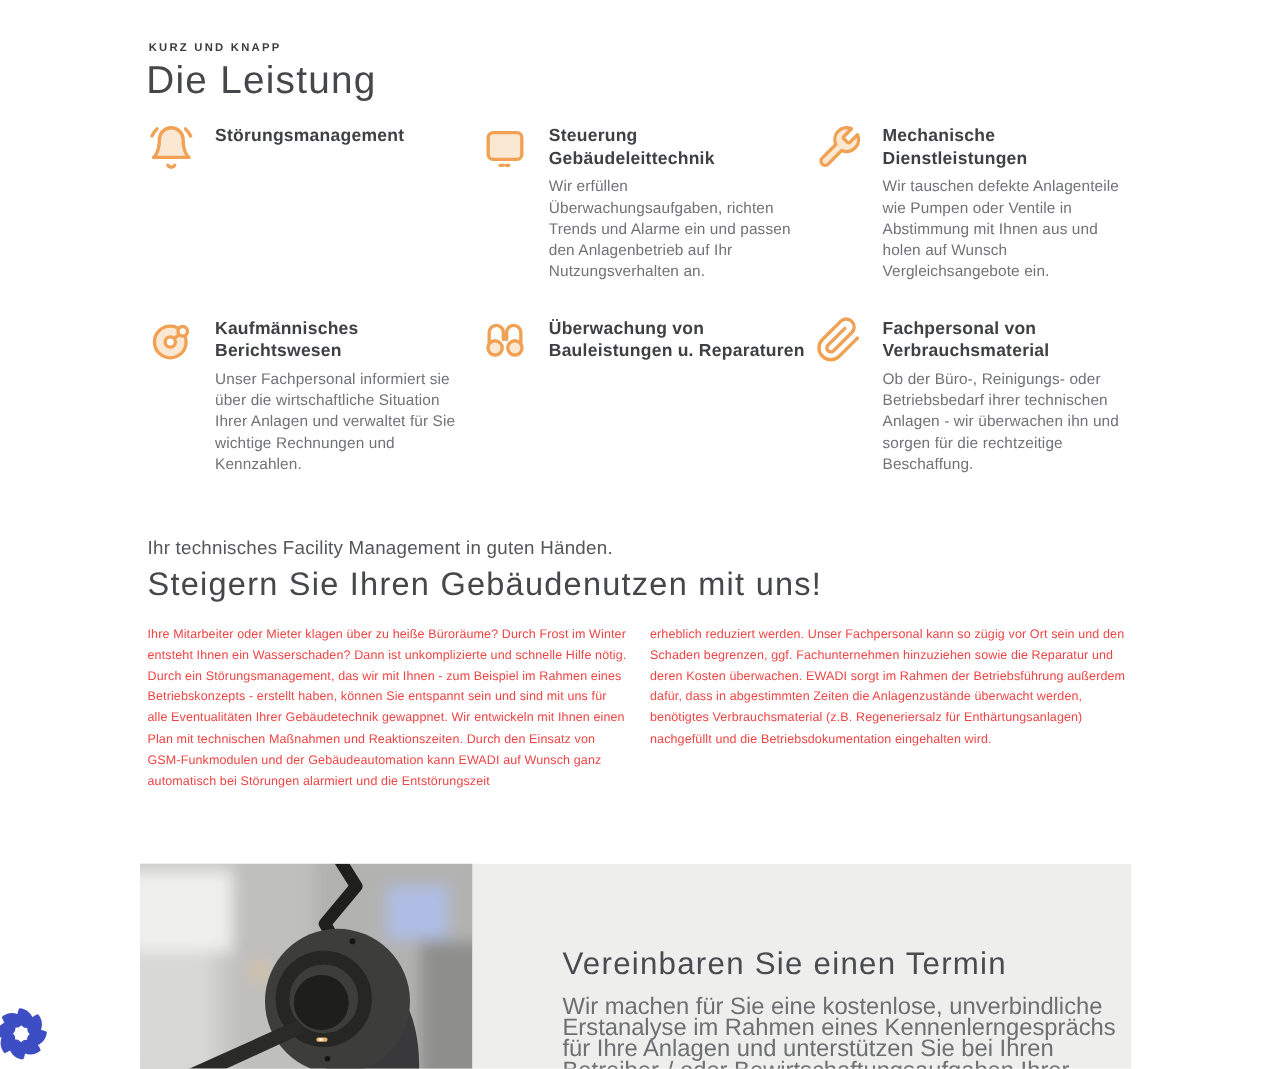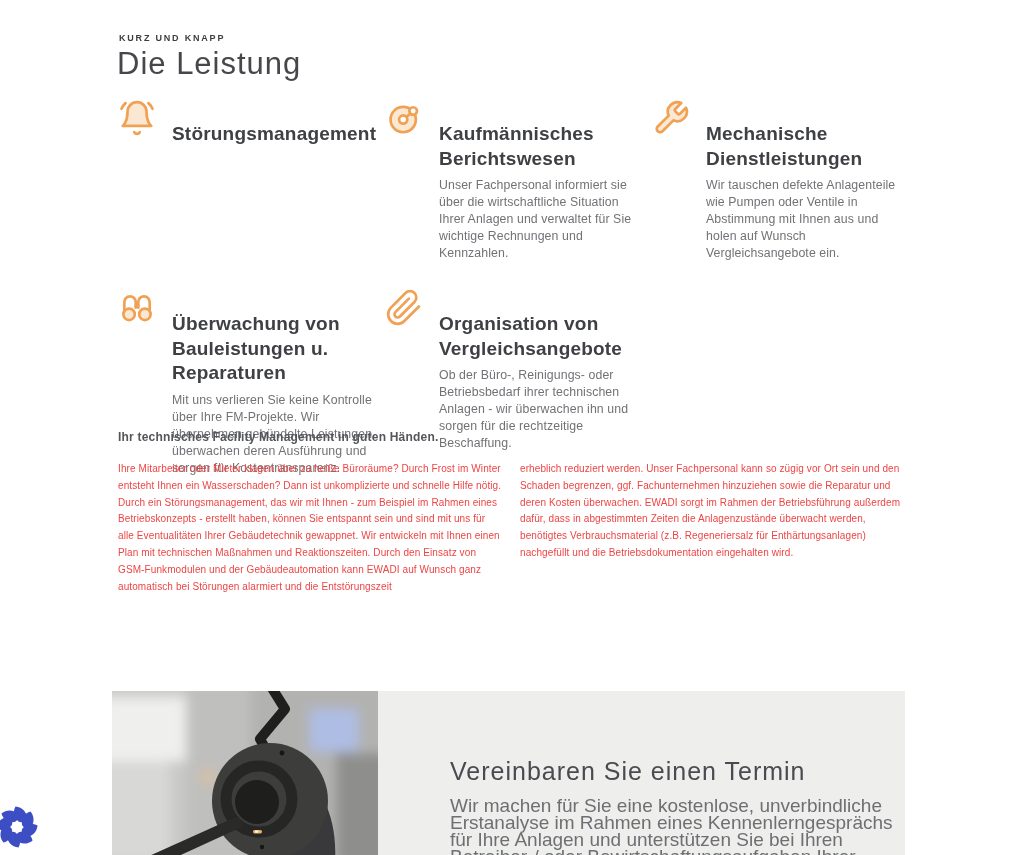--- a/index.html
+++ b/index.html
@@ -9,28 +9,28 @@
 
   
   .kicker { position:absolute; left:119px; top:33px; font-size:9px; font-weight:700;
             letter-spacing:1.8px; color:#3c3d40; }
   .h1 { position:absolute; left:117px; top:46px; font-size:31px; font-weight:300;
         letter-spacing:1px; color:#46474b; }
   .services-grid { position:absolute; left:118px; top:99px; width:795px;
                    display:grid; grid-template-columns:267px 267px 261px; row-gap:27px; }
   .svc { position:relative; padding-left:54px; min-height:105px; }
   .svc .ic { position:absolute; left:0; top:0; width:38px; height:38px; }
-  .svc h3 { font-size:19px; font-weight:700; color:#3f4044; letter-spacing:.2px;
-            line-height:1.3; margin-bottom:6px; padding-right:6px;margin-top:23px; }
+  .svc h3 { font-size:14px; font-weight:700; color:#3f4044; letter-spacing:.2px;
+            line-height:1.3; margin-bottom:6px; padding-right:6px; }
   .svc p { font-size:12.3px; line-height:16.9px; color:#717276; letter-spacing:.1px;
            padding-right:8px; }
 
   
   .benefit { position:absolute; left:118px; top:430px; width:790px; }
-  .benefit .bkick { font-size:12px; color:#55565a; letter-spacing:.2px;font-weight:bold; }
+  .benefit .bkick { font-size:15px; color:#55565a; letter-spacing:.2px; }
   .benefit h2 { font-size:26px; font-weight:300; letter-spacing:1px; color:#46474b;
                 margin-top:5px; }
   .benefit .cols { display:flex; gap:16px; margin-top:17px; }
   .benefit .cols p { width:386px; font-size:10px; line-height:16.8px;
                      color:#ef4444; letter-spacing:.1px; }
 
   
   .cta { position:absolute; left:112px; top:691px; width:793px; height:164px; }
   .cta-photo { position:absolute; left:0; top:0; width:266px; height:164px;
                overflow:hidden; background:#c6c6c4; }
@@ -59,72 +59,82 @@
         <svg viewBox="0 0 24 24" width="38" height="38" fill="none" stroke="#F0A153" stroke-width="1.7" stroke-linecap="round" stroke-linejoin="round">
           <path d="M18 8A6 6 0 0 0 6 8c0 7-3 9-3 9h18s-3-2-3-9" fill="#FBE8D3"></path>
           <path d="M13.73 21a2 2 0 0 1-3.46 0" fill="#FBE8D3"></path>
           <path d="M2.2 6.2a10 10 0 0 1 2.6-3.6"></path>
           <path d="M21.8 6.2a10 10 0 0 0-2.6-3.6"></path>
         </svg>
       </span>
       <h3>Störungsmanagement</h3>
     </div>
 
+    <div class="svc">
+      <span class="ic">
+        <svg viewBox="0 0 24 24" width="38" height="38" fill="none" stroke="#F0A153" stroke-width="1.7" stroke-linecap="round" stroke-linejoin="round">
+          <rect x="3.5" y="4.5" width="17" height="13.5" rx="2.5" fill="#FBE8D3"></rect>
+          <path d="M9.5 21h5" stroke-dasharray="1.4 1.6"></path>
+        </svg>
+      </span>
+      <h3>Steuerung Gebäudeleittechnik</h3>
+      <p>Wir erfüllen Überwachungsaufgaben, richten Trends und Alarme ein und passen den Anlagenbetrieb auf Ihr Nutzungsverhalten an.</p>
+    </div>
+
+    <div class="svc">
+      <span class="ic">
+        <svg viewBox="0 0 24 24" width="38" height="38" fill="none" stroke="#F0A153" stroke-width="1.7" stroke-linecap="round" stroke-linejoin="round">
+          <path d="M14.7 6.3a1 1 0 0 0 0 1.4l1.6 1.6a1 1 0 0 0 1.4 0l3.77-3.77a6 6 0 0 1-7.94 7.94l-6.91 6.91a2.12 2.12 0 0 1-3-3l6.91-6.91a6 6 0 0 1 7.94-7.94l-3.76 3.76z" fill="#FBE8D3"></path>
+        </svg>
+      </span>
+      <h3>Mechanische Dienstleistungen</h3>
+      <p>Wir tauschen defekte Anlagenteile wie Pumpen oder Ventile in Abstimmung mit Ihnen aus und holen auf Wunsch Vergleichsangebote ein.</p>
+    </div>
 
     <div class="svc">
       <span class="ic">
         <svg viewBox="0 0 24 24" width="38" height="38" fill="none" stroke="#F0A153" stroke-width="1.7" stroke-linecap="round" stroke-linejoin="round">
           <circle cx="11.5" cy="13" r="8" fill="#FBE8D3"></circle>
           <circle cx="11.5" cy="13" r="2.6" fill="#ffffff"></circle>
           <path d="M13.6 11.2l3.2-2.6"></path>
           <circle cx="17.8" cy="7.6" r="2.4" fill="#ffffff"></circle>
         </svg>
       </span>
       <h3>Kaufmännisches Berichtswesen</h3>
       <p>Unser Fachpersonal informiert sie über die wirtschaftliche Situation Ihrer Anlagen und verwaltet für Sie wichtige Rechnungen und Kennzahlen.</p>
-    </div>
-
-    <div class="svc">
-      <span class="ic">
-        <svg viewBox="0 0 24 24" width="38" height="38" fill="none" stroke="#F0A153" stroke-width="1.7" stroke-linecap="round" stroke-linejoin="round">
-          <path d="M14.7 6.3a1 1 0 0 0 0 1.4l1.6 1.6a1 1 0 0 0 1.4 0l3.77-3.77a6 6 0 0 1-7.94 7.94l-6.91 6.91a2.12 2.12 0 0 1-3-3l6.91-6.91a6 6 0 0 1 7.94-7.94l-3.76 3.76z" fill="#FBE8D3"></path>
-        </svg>
-      </span>
-      <h3>Mechanische Dienstleistungen</h3>
-      <p>Wir tauschen defekte Anlagenteile wie Pumpen oder Ventile in Abstimmung mit Ihnen aus und holen auf Wunsch Vergleichsangebote ein.</p>
     </div>
 
     <div class="svc">
       <span class="ic">
         <svg viewBox="0 0 24 24" width="38" height="38" fill="none" stroke="#F0A153" stroke-width="1.7" stroke-linecap="round" stroke-linejoin="round">
           <path d="M4 16V8.2a3.6 3.6 0 0 1 7.2 0v3.6"></path>
           <path d="M12.8 11.8V8.2a3.6 3.6 0 0 1 7.2 0V16"></path>
           <path d="M11.2 10.5a1 1 0 0 0 1.6 0"></path>
           <circle cx="7" cy="16" r="3.6" fill="#FBE8D3"></circle>
           <circle cx="17" cy="16" r="3.6" fill="#FBE8D3"></circle>
         </svg>
       </span>
       <h3>Überwachung von Bauleistungen u. Reparaturen</h3>
-      <p>Mit uns verlieren Sie keine Kontrolle über Ihre FM-Projekte. Wir übernehmen gebündelte Leistungen, überwachen deren Ausführung und sorgen für Kostentransparenz.</p>
     </div>
 
     <div class="svc">
       <span class="ic">
         <svg viewBox="0 0 24 24" width="38" height="38" fill="none" stroke="#F0A153" stroke-width="1.7" stroke-linecap="round" stroke-linejoin="round">
           <path d="M21.44 11.05l-9.19 9.19a6 6 0 0 1-8.49-8.49l9.19-9.19a4 4 0 0 1 5.66 5.66l-9.2 9.19a2 2 0 0 1-2.83-2.83l8.49-8.48"></path>
         </svg>
       </span>
-      <h3>Organisation von Vergleichsangebote</h3>
+      <h3>Fachpersonal von Verbrauchsmaterial</h3>
       <p>Ob der Büro-, Reinigungs- oder Betriebsbedarf ihrer technischen Anlagen - wir überwachen ihn und sorgen für die rechtzeitige Beschaffung.</p>
     </div>
 
   </div>
 
   <div class="benefit">
     <div class="bkick">Ihr technisches Facility Management in guten Händen.</div>
+    <h2>Steigern Sie Ihren Gebäudenutzen mit uns!</h2>
     <div class="cols">
       <p>Ihre Mitarbeiter oder Mieter klagen über zu heiße Büroräume? Durch Frost im Winter entsteht Ihnen ein Wasserschaden? Dann ist unkomplizierte und schnelle Hilfe nötig. Durch ein Störungsmanagement, das wir mit Ihnen - zum Beispiel im Rahmen eines Betriebskonzepts - erstellt haben, können Sie entspannt sein und sind mit uns für alle Eventualitäten Ihrer Gebäudetechnik gewappnet. Wir entwickeln mit Ihnen einen Plan mit technischen Maßnahmen und Reaktionszeiten. Durch den Einsatz von GSM-Funkmodulen und der Gebäudeautomation kann EWADI auf Wunsch ganz automatisch bei Störungen alarmiert und die Entstörungszeit</p>
       <p>erheblich reduziert werden. Unser Fachpersonal kann so zügig vor Ort sein und den Schaden begrenzen, ggf. Fachunternehmen hinzuziehen sowie die Reparatur und deren Kosten überwachen. EWADI sorgt im Rahmen der Betriebsführung außerdem dafür, dass in abgestimmten Zeiten die Anlagenzustände überwacht werden, benötigtes Verbrauchsmaterial (z.B. Regeneriersalz für Enthärtungsanlagen) nachgefüllt und die Betriebsdokumentation eingehalten wird.</p>
     </div>
   </div>
 
   <div class="cta">
 
     <div class="cta-photo">
       <svg viewBox="0 0 266 164" width="266" height="164">

